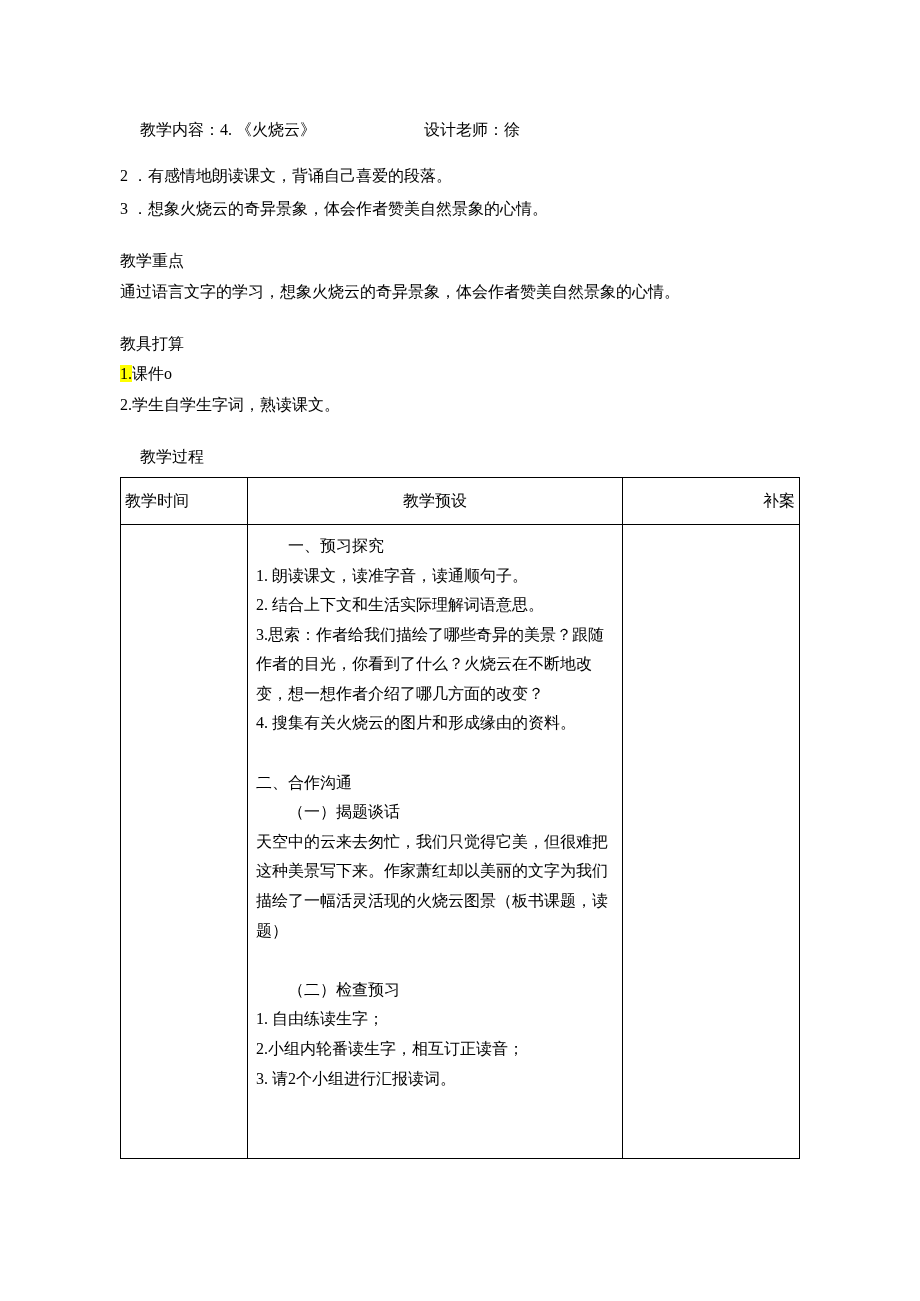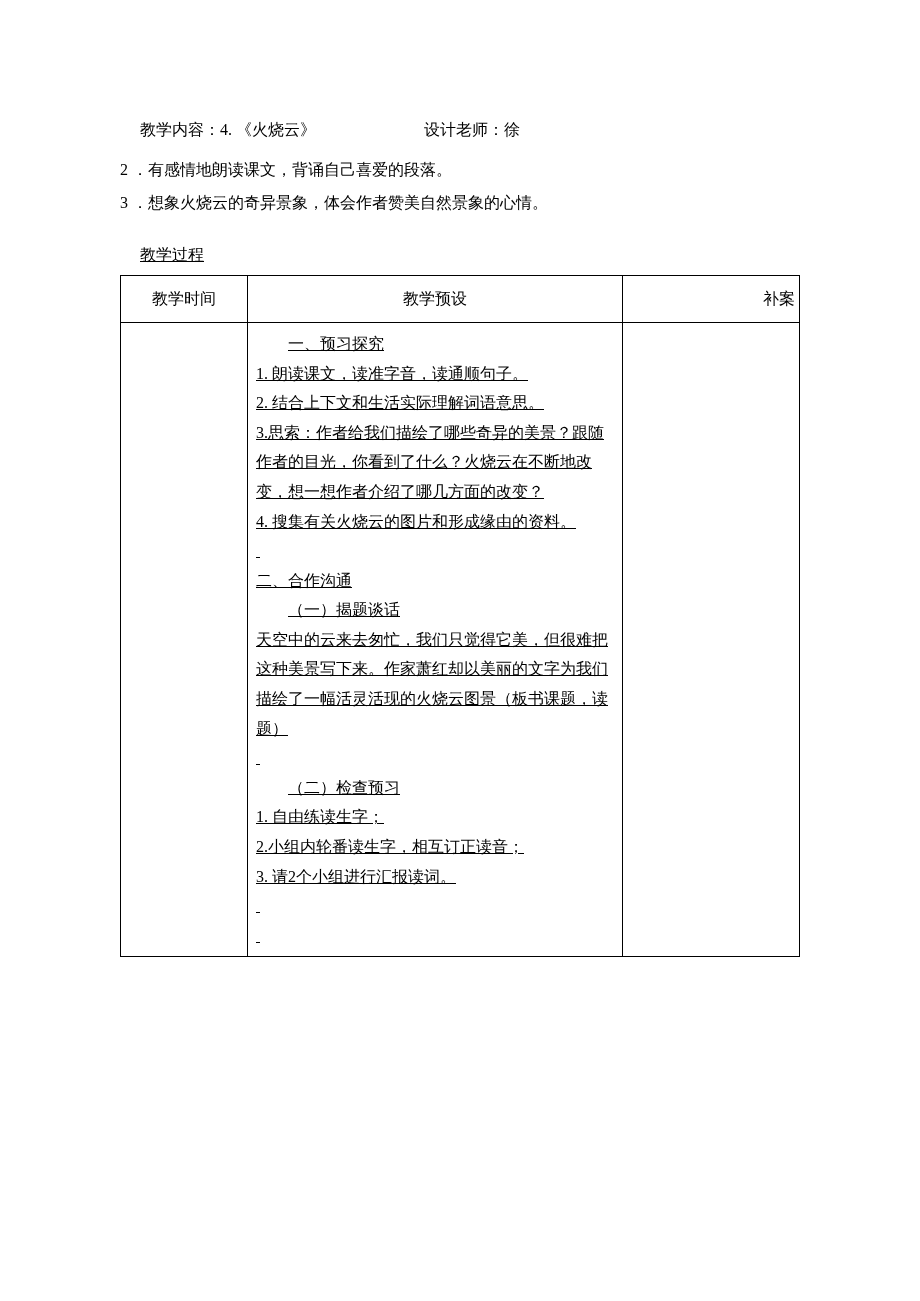--- a/index.html
+++ b/index.html
@@ -9,21 +9,21 @@
     font-family: "SimSun", "宋体", serif;
     font-size: 16px;
     color: #000000;
     width: 920px;
     line-height: 1.9;
   }
   .page {
     padding: 115px 120px 60px 120px;
   }
   .header-line {
-    margin-bottom: 10px;
+    margin-bottom: 16px;
     padding-left: 20px;
   }
   .header-line span.seg {
     display: inline-block;
   }
   .header-line .col1 {
     width: 280px;
   }
   .section-title {
     margin-top: 4px;
@@ -34,21 +34,20 @@
   .highlight {
     background: #ffff00;
     display: inline;
   }
   .block {
     margin-top: 22px;
   }
   .process-title {
     margin-top: 22px;
     padding-left: 20px;
-    text-decoration: underline;
   }
   table {
     border-collapse: collapse;
     width: 100%;
     margin-top: 4px;
   }
   table, th, td {
     border: 1px solid #000;
   }
   th {
@@ -56,32 +55,31 @@
     text-align: center;
     padding: 8px 4px;
   }
   td {
     vertical-align: top;
     padding: 6px 8px;
     line-height: 1.85;
   }
   .col-time {
     width: 110px;
-    text-align: center;
+    text-align: left;
   }
   .col-plan {
     width: auto;
   }
   .col-supp {
     width: 160px;
     text-align: right;
   }
   .para {
     margin: 0;
-    text-decoration: underline;
   }
   .indent {
     text-indent: 2em;
   }
 </style>
 </head>
 <body>
 
 <div class="page">
 
@@ -90,21 +88,32 @@
       <span>教学内容：</span><span>4. 《火烧云》</span>
     </span>
     <span class="seg">
       <span>设计老师：</span><span>徐</span>
     </span>
   </div>
 
   <div class="list-item">2 ．有感情地朗读课文，背诵自己喜爱的段落。</div>
   <div class="list-item">3 ．想象火烧云的奇异景象，体会作者赞美自然景象的心情。</div>
 
+  <div class="block">
+    <div>教学重点</div>
+    <div>通过语言文字的学习，想象火烧云的奇异景象，体会作者赞美自然景象的心情。</div>
+  </div>
 
+  <div class="block">
+    <div>教具打算</div>
+    <div>
+      <span class="highlight">1.</span><span>课件o</span>
+    </div>
+    <div>2.学生自学生字词，熟读课文。</div>
+  </div>
 
 
   <div class="process-title">教学过程</div>
 
   <table>
     <thead>
       <tr>
         <th class="col-time">教学时间</th>
         <th class="col-plan">教学预设</th>
         <th class="col-supp">补案</th>

